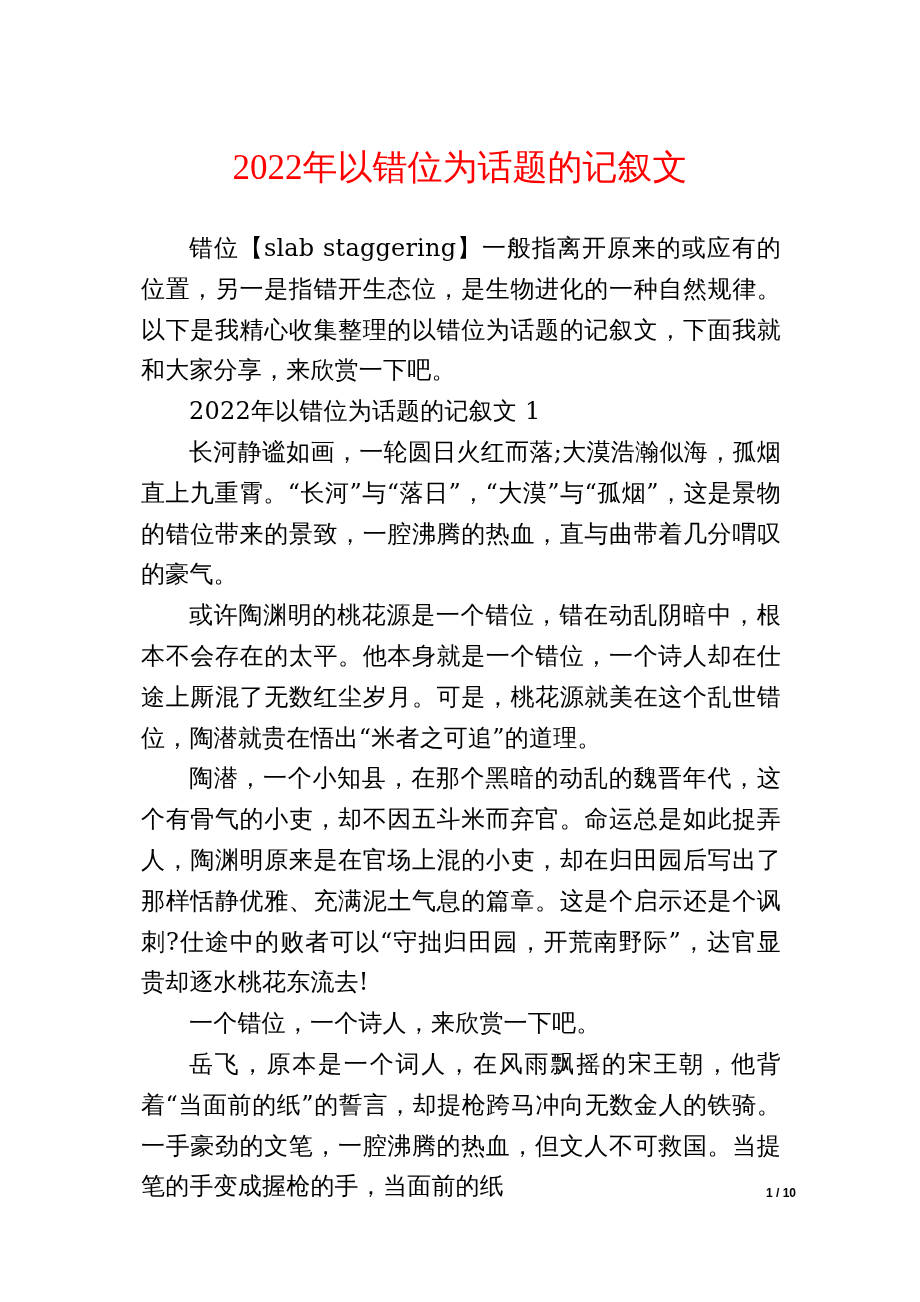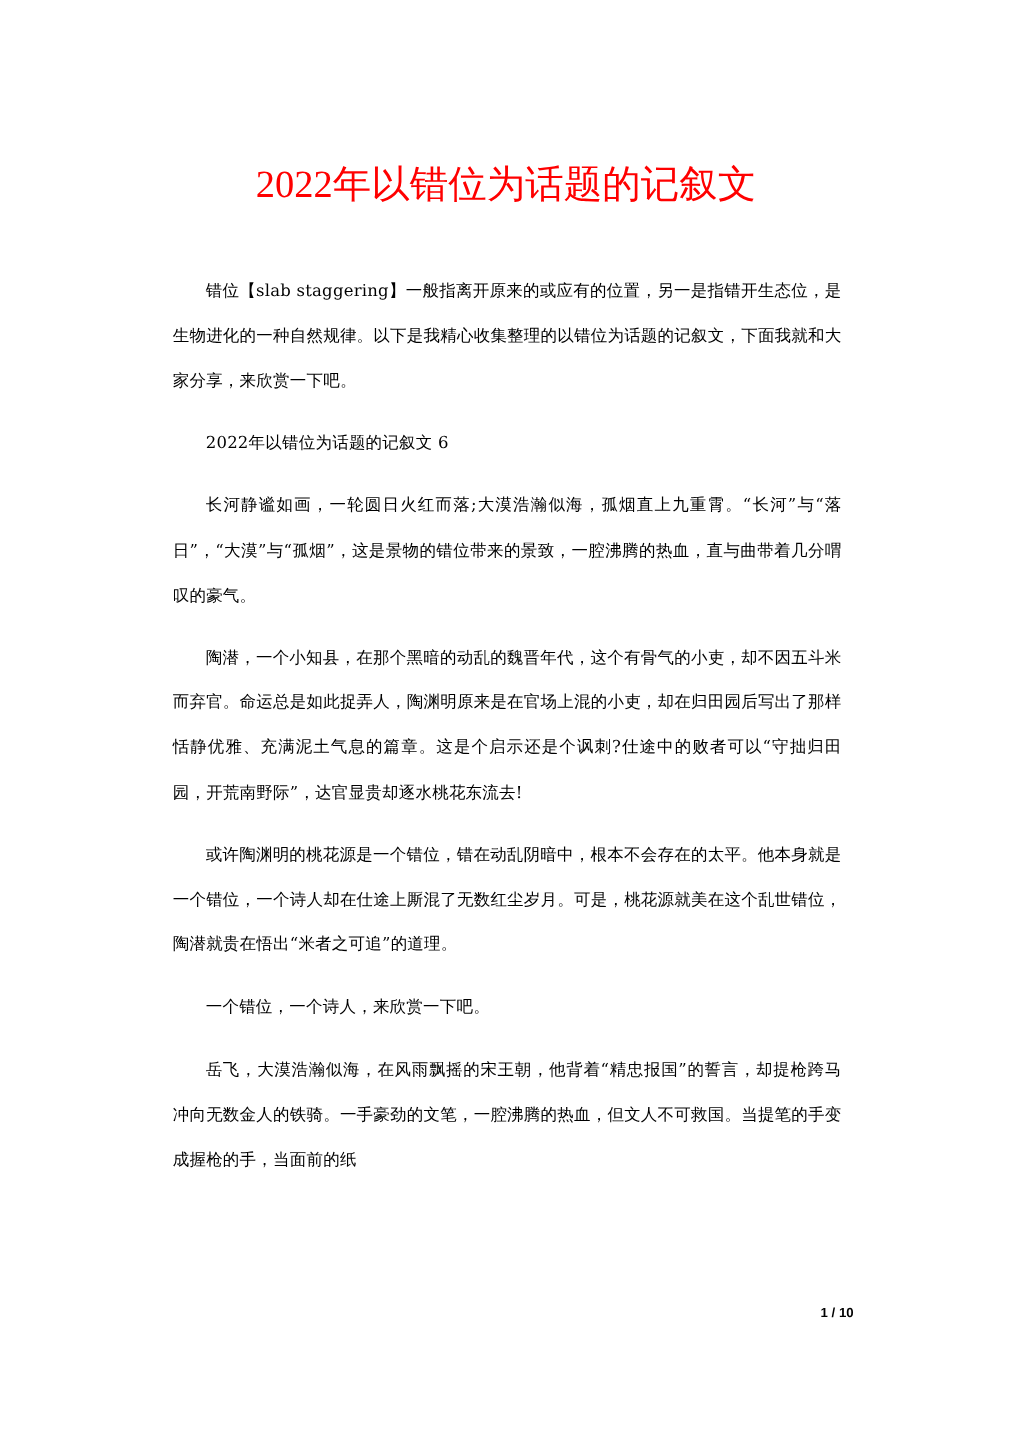--- a/index.html
+++ b/index.html
@@ -36,48 +36,48 @@
       margin: 0;
       font-weight: normal;
     }
     .body-text {
       position: absolute;
       left: 141px;
       top: 228px;
       width: 640px;
     }
     .para {
-      margin: 16px;
-      font-size: 15px;
+      margin: 0;
+      font-size: 24px;
       line-height: 40.8px;
       text-indent: 2em;
       text-align: justify;
       text-align-last: left;
       letter-spacing: 0.2px;
     }
     .page-number {
       position: absolute;
-      right: 144px;
+      right: 124px;
       top: 1186px;
       font-family: "Liberation Sans", "DejaVu Sans", sans-serif;
       font-size: 12px;
       font-weight: bold;
       color: #000000;
     }
   </style>
 </head>
 <body>
 
 <div class="page">
   <h1 class="title">2022年以错位为话题的记叙文</h1>
 
   <div class="body-text">
     <p class="para">错位【slab staggering】一般指离开原来的或应有的位置，另一是指错开生态位，是生物进化的一种自然规律。以下是我精心收集整理的以错位为话题的记叙文，下面我就和大家分享，来欣赏一下吧。</p>
-    <p class="para">2022年以错位为话题的记叙文 6</p>
+    <p class="para">2022年以错位为话题的记叙文 1</p>
     <p class="para">长河静谧如画，一轮圆日火红而落;大漠浩瀚似海，孤烟直上九重霄。“长河”与“落日”，“大漠”与“孤烟”，这是景物的错位带来的景致，一腔沸腾的热血，直与曲带着几分喟叹的豪气。</p>
+    <p class="para">或许陶渊明的桃花源是一个错位，错在动乱阴暗中，根本不会存在的太平。他本身就是一个错位，一个诗人却在仕途上厮混了无数红尘岁月。可是，桃花源就美在这个乱世错位，陶潜就贵在悟出“米者之可追”的道理。</p>
     <p class="para">陶潜，一个小知县，在那个黑暗的动乱的魏晋年代，这个有骨气的小吏，却不因五斗米而弃官。命运总是如此捉弄人，陶渊明原来是在官场上混的小吏，却在归田园后写出了那样恬静优雅、充满泥土气息的篇章。这是个启示还是个讽刺?仕途中的败者可以“守拙归田园，开荒南野际”，达官显贵却逐水桃花东流去!</p>
-    <p class="para">或许陶渊明的桃花源是一个错位，错在动乱阴暗中，根本不会存在的太平。他本身就是一个错位，一个诗人却在仕途上厮混了无数红尘岁月。可是，桃花源就美在这个乱世错位，陶潜就贵在悟出“米者之可追”的道理。</p>
     <p class="para">一个错位，一个诗人，来欣赏一下吧。</p>
-    <p class="para">岳飞，大漠浩瀚似海，在风雨飘摇的宋王朝，他背着“精忠报国”的誓言，却提枪跨马冲向无数金人的铁骑。一手豪劲的文笔，一腔沸腾的热血，但文人不可救国。当提笔的手变成握枪的手，当面前的纸</p>
+    <p class="para">岳飞，原本是一个词人，在风雨飘摇的宋王朝，他背着“当面前的纸”的誓言，却提枪跨马冲向无数金人的铁骑。一手豪劲的文笔，一腔沸腾的热血，但文人不可救国。当提笔的手变成握枪的手，当面前的纸</p>
   </div>
 
   <div class="page-number">1 / 10</div>
 </div>
 
 </body></html>

